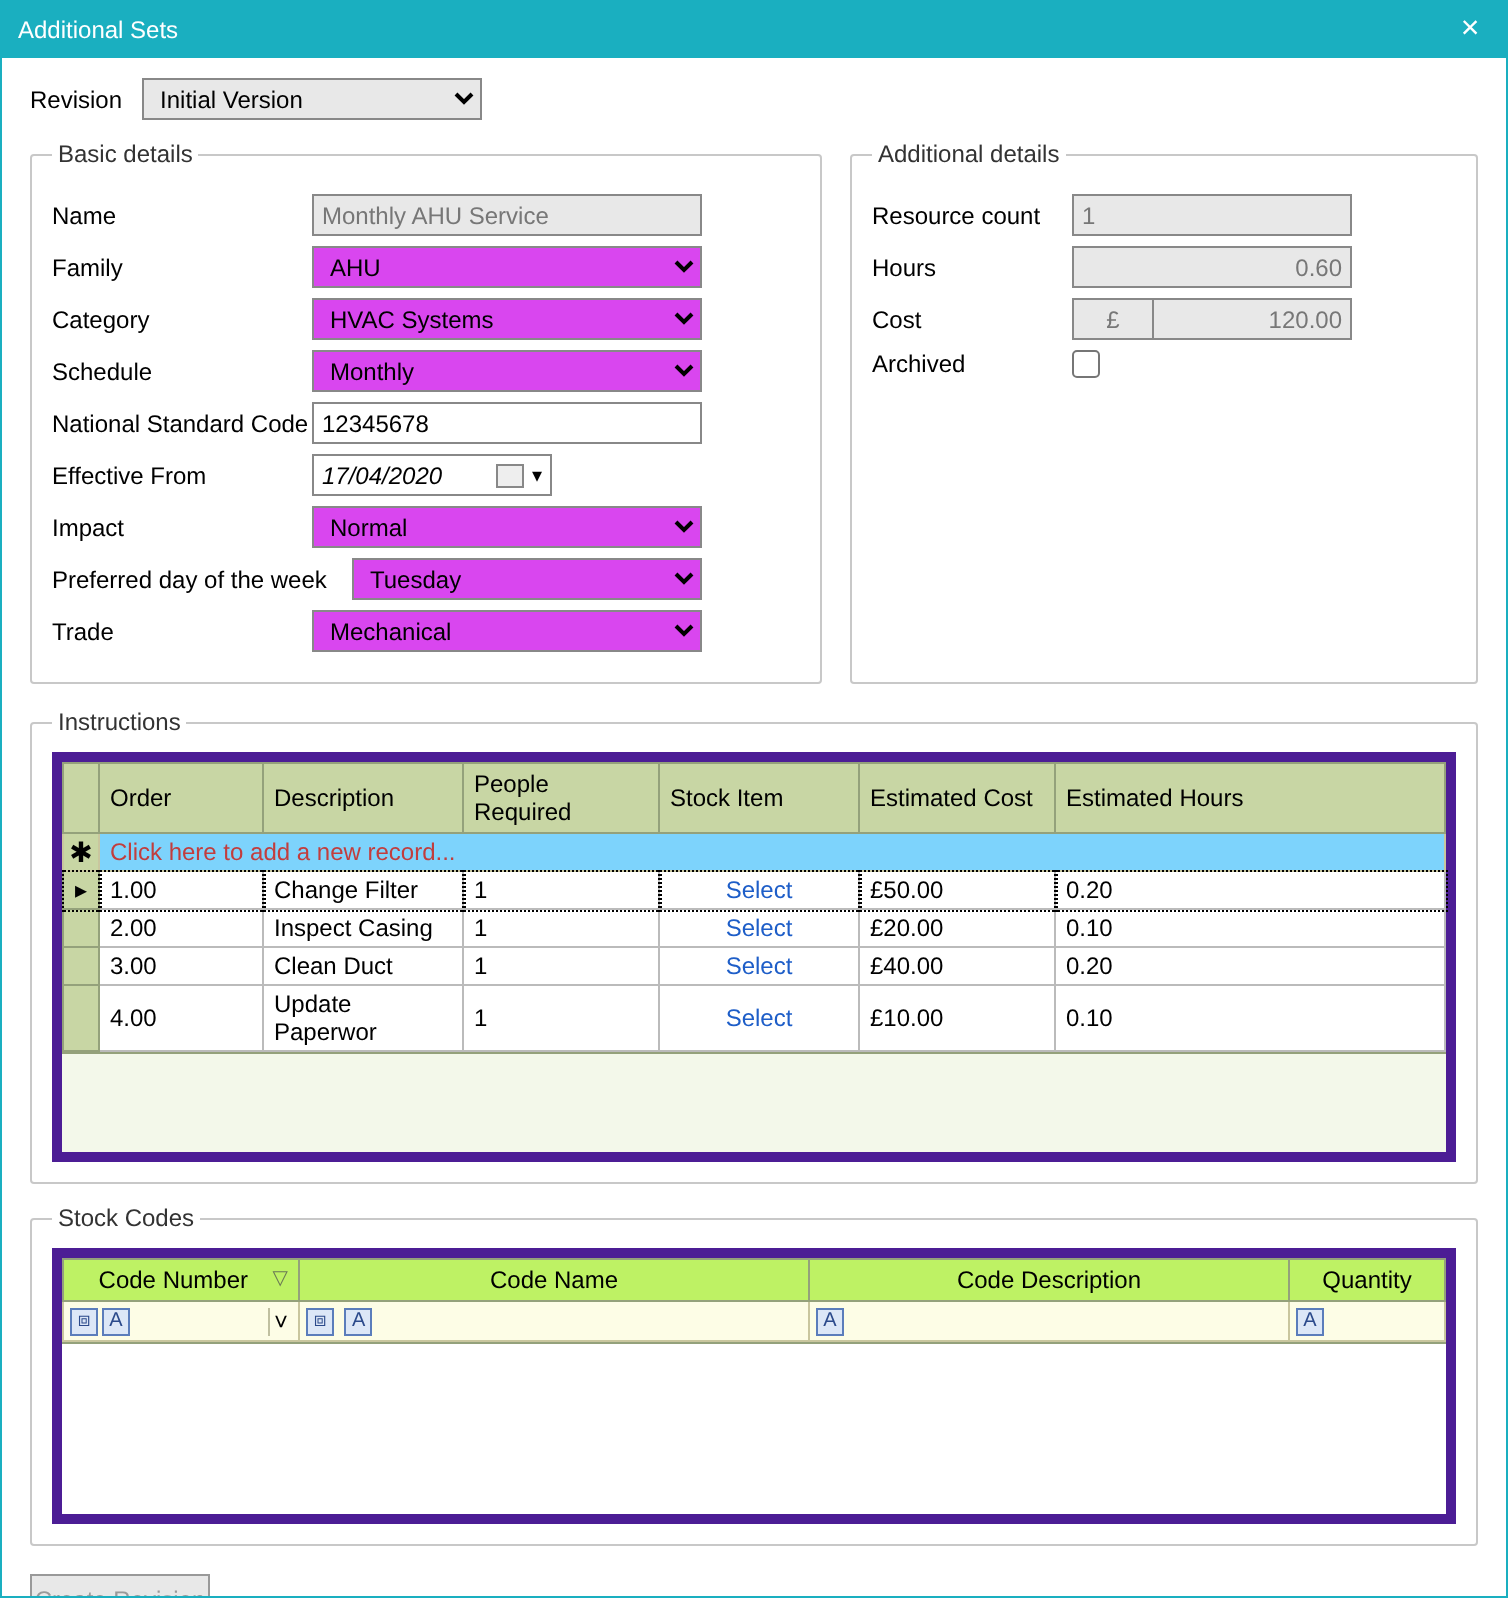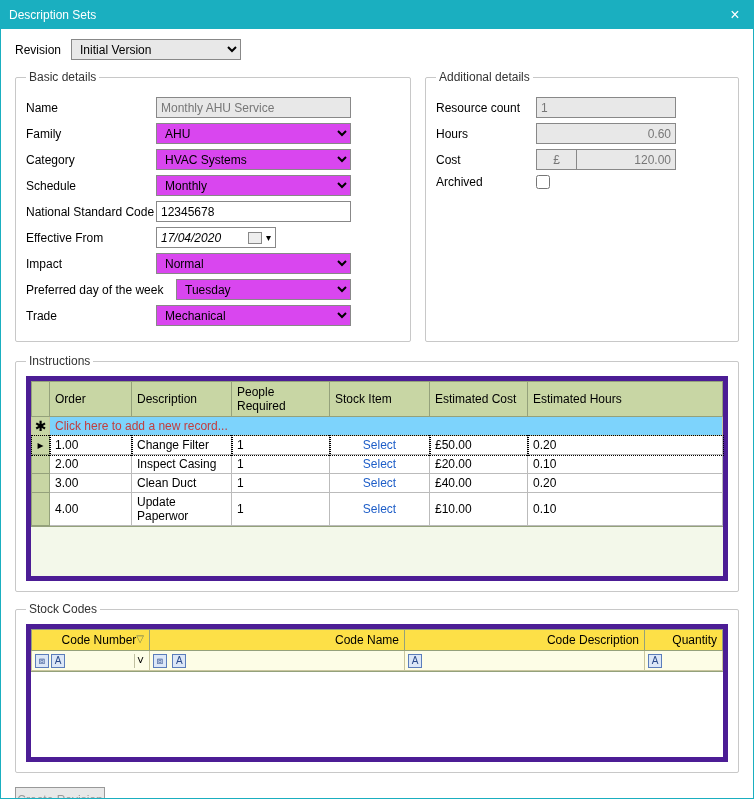--- a/index.html
+++ b/index.html
@@ -59,41 +59,41 @@
 .inst-filler { height: 50px; background:#f3f8ea; border-top: 1px solid #94a17b; }
 
 .order-col { width: 82px; }
 .desc-col { width: 100px; }
 .people-col { width: 98px; }
 .stock-col { width: 100px; }
 .cost-col { width: 98px; }
 
 
 .stock-grid { width:100%; border-collapse: collapse; }
-.stock-grid th { background:#fde047; border:1px solid #94a17b; text-align:right; font-weight:normal; padding:3px 5px;margin-top:24px; }
+.stock-grid th { background:#bef264; border:1px solid #94a17b; text-align:center; font-weight:normal; padding:3px 5px;margin-top:24px; }
 .stock-grid td { border:1px solid #c9c69e; background:#fdfde6; padding:2px 3px; height:20px; }
 .stock-filler { height:86px; background:#fff; border-top:1px solid #94a17b; }
 .filter-icon { display:inline-block; width:14px; height:14px; border:1px solid #5b7dbb; background:#dce7f7; margin-right:2px; vertical-align:middle; color:#2b4a8b; font-size:10px; line-height:12px; text-align:center; padding:0; }
 .dd-cell { display:flex; }
 .dd-cell .dd { width:12px; text-align:center; border-left:1px solid #c0c0a0; }
 .sort-icon { float:right; color:#6b7a55; font-size:10px; }
 
 .button-row { display:flex; justify-content:flex-end; gap:8px; margin-top:14px;flex-direction:column; }
 .button-row button { width:90px; height:25px; background:#e8e8e8; border:1px solid #999; cursor:pointer; }
 .button-row button[disabled] { color:#999; cursor:default; }
 
 .cn-col { width:118px; }
 .cname-col { width:255px; }
 .cdesc-col { width:240px; }
 </style>
 </head>
 <body>
 
 <div class="titlebar">
-  <span class="title-text">Description Sets</span>
+  <span class="title-text">Additional Sets</span>
   <span class="close-btn">×</span>
 </div>
 
 <div class="dialog-body">
 
   <div class="revision-row">
     <label>Revision</label>
     <select class="" style="width:170px;height:21px;background:#e8e8e8;border:1px solid #888;">
       <option>Initial Version</option>
     </select>

